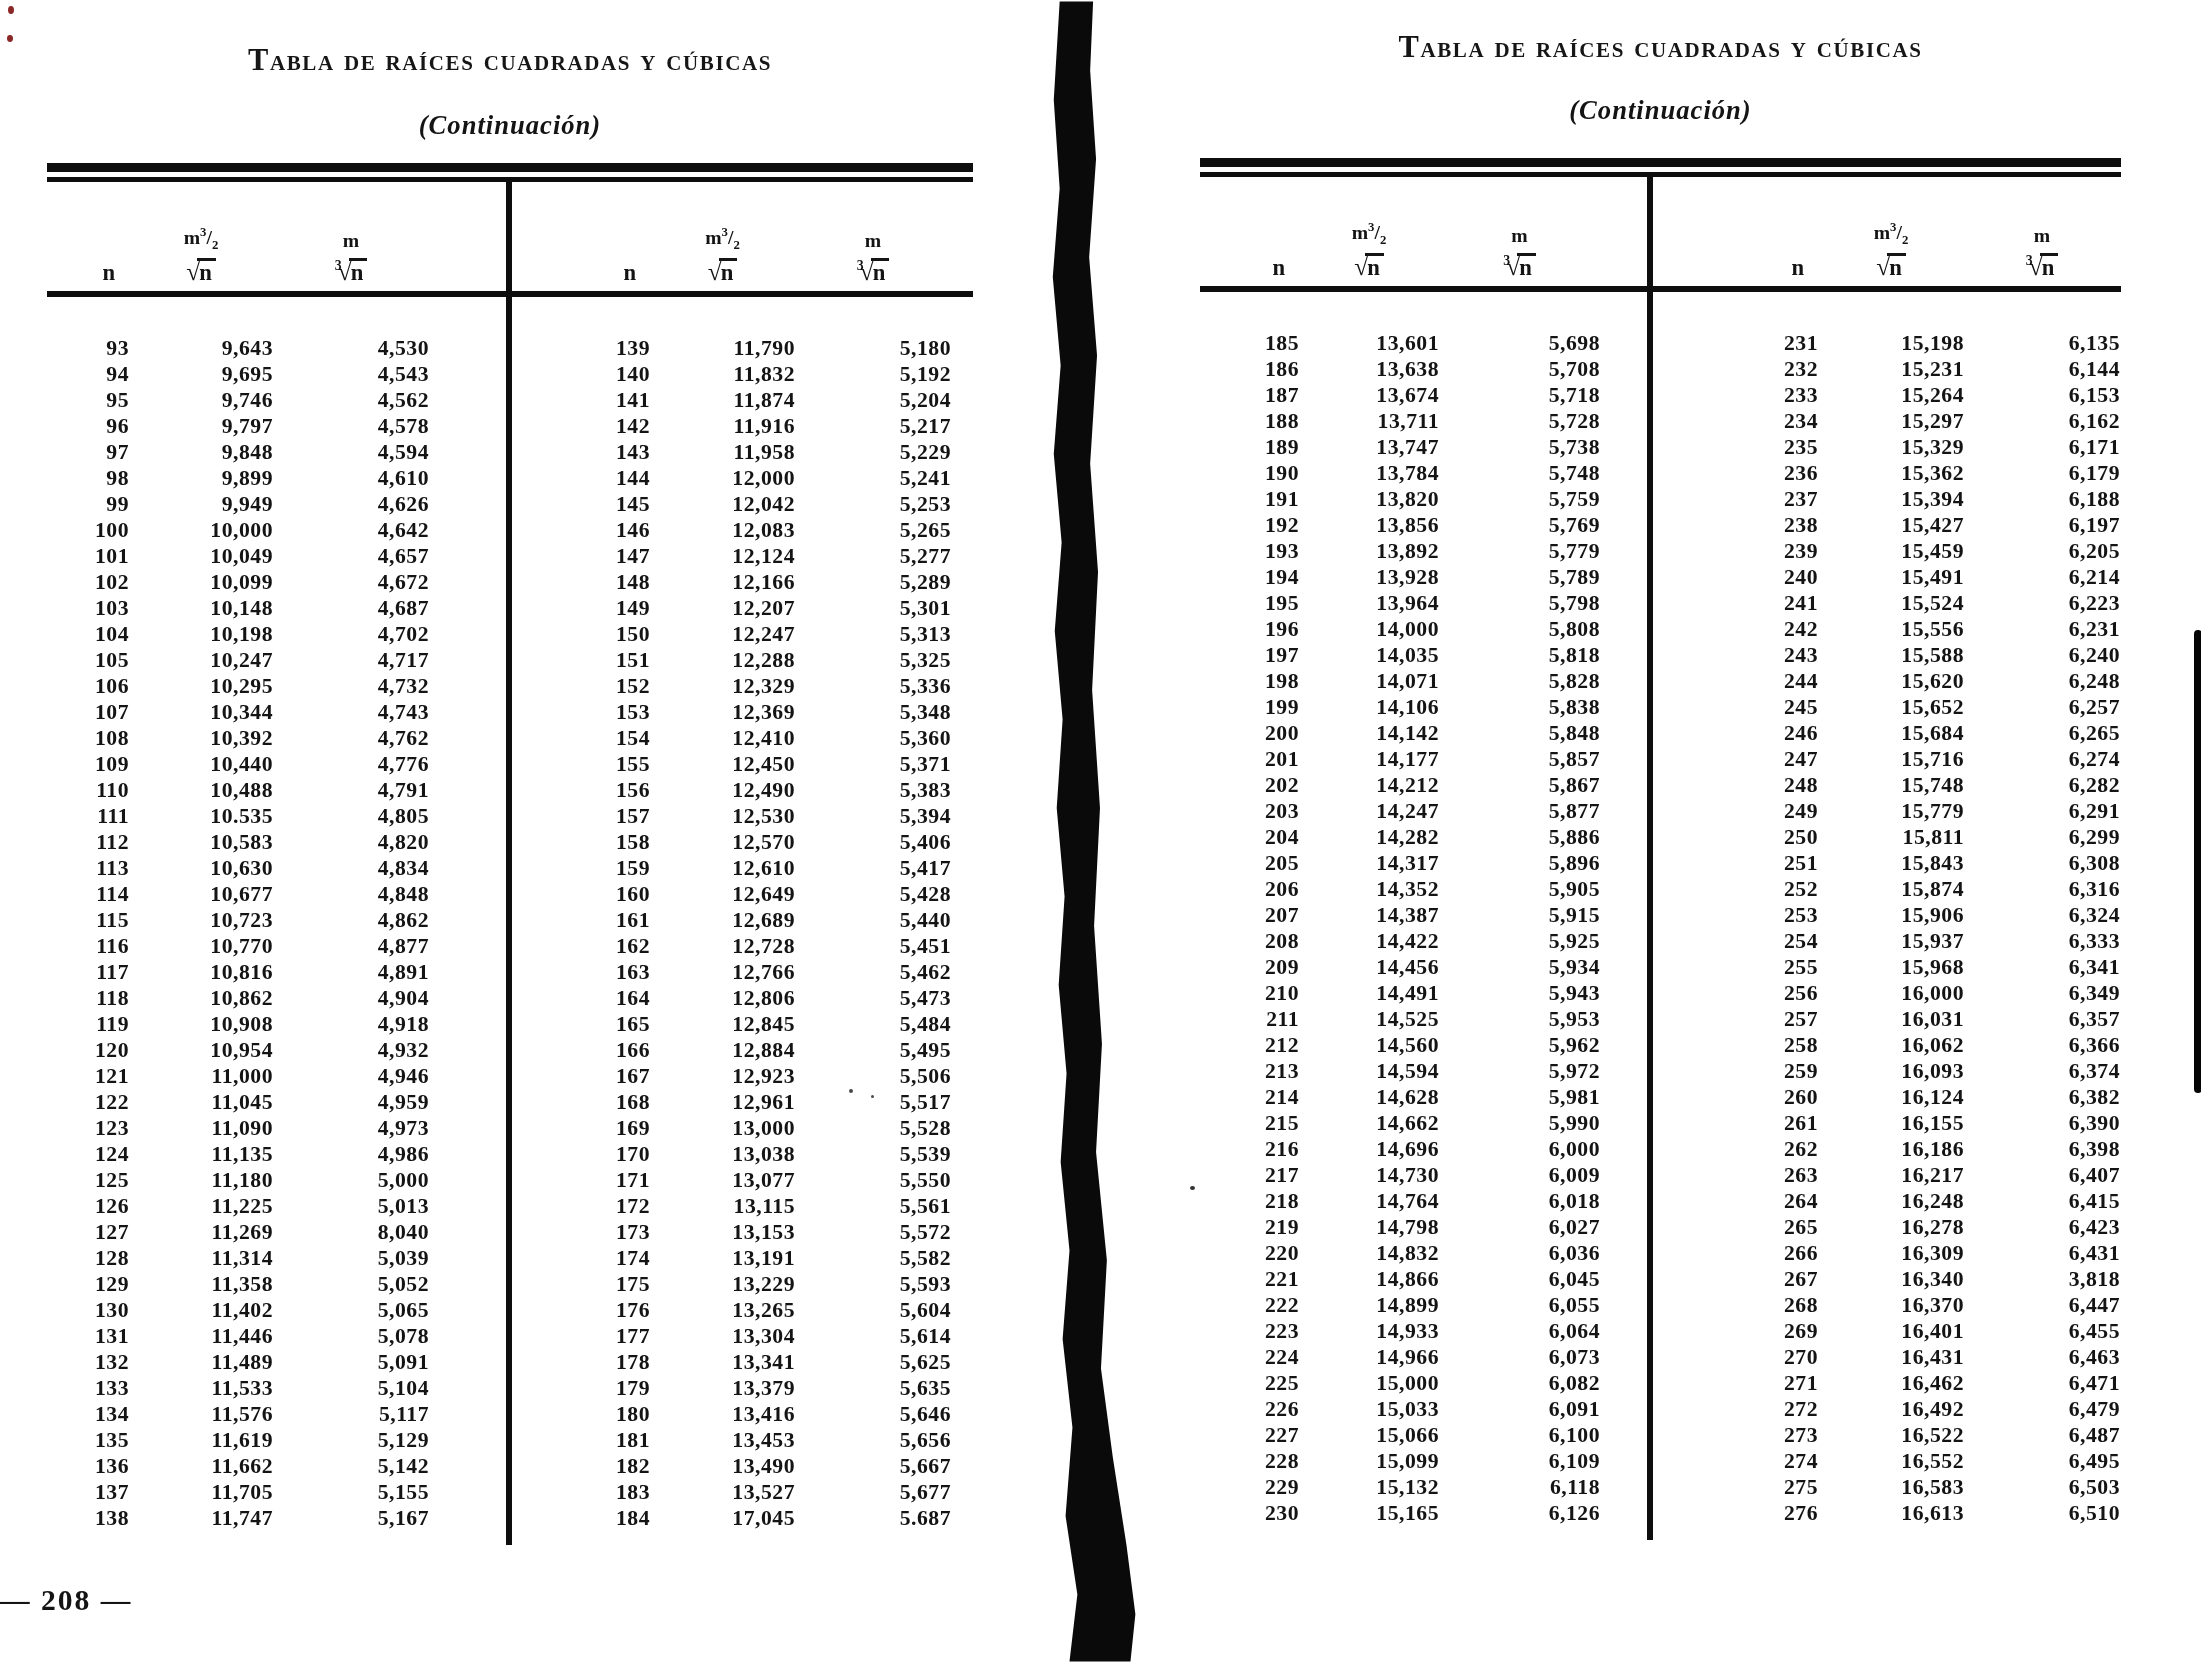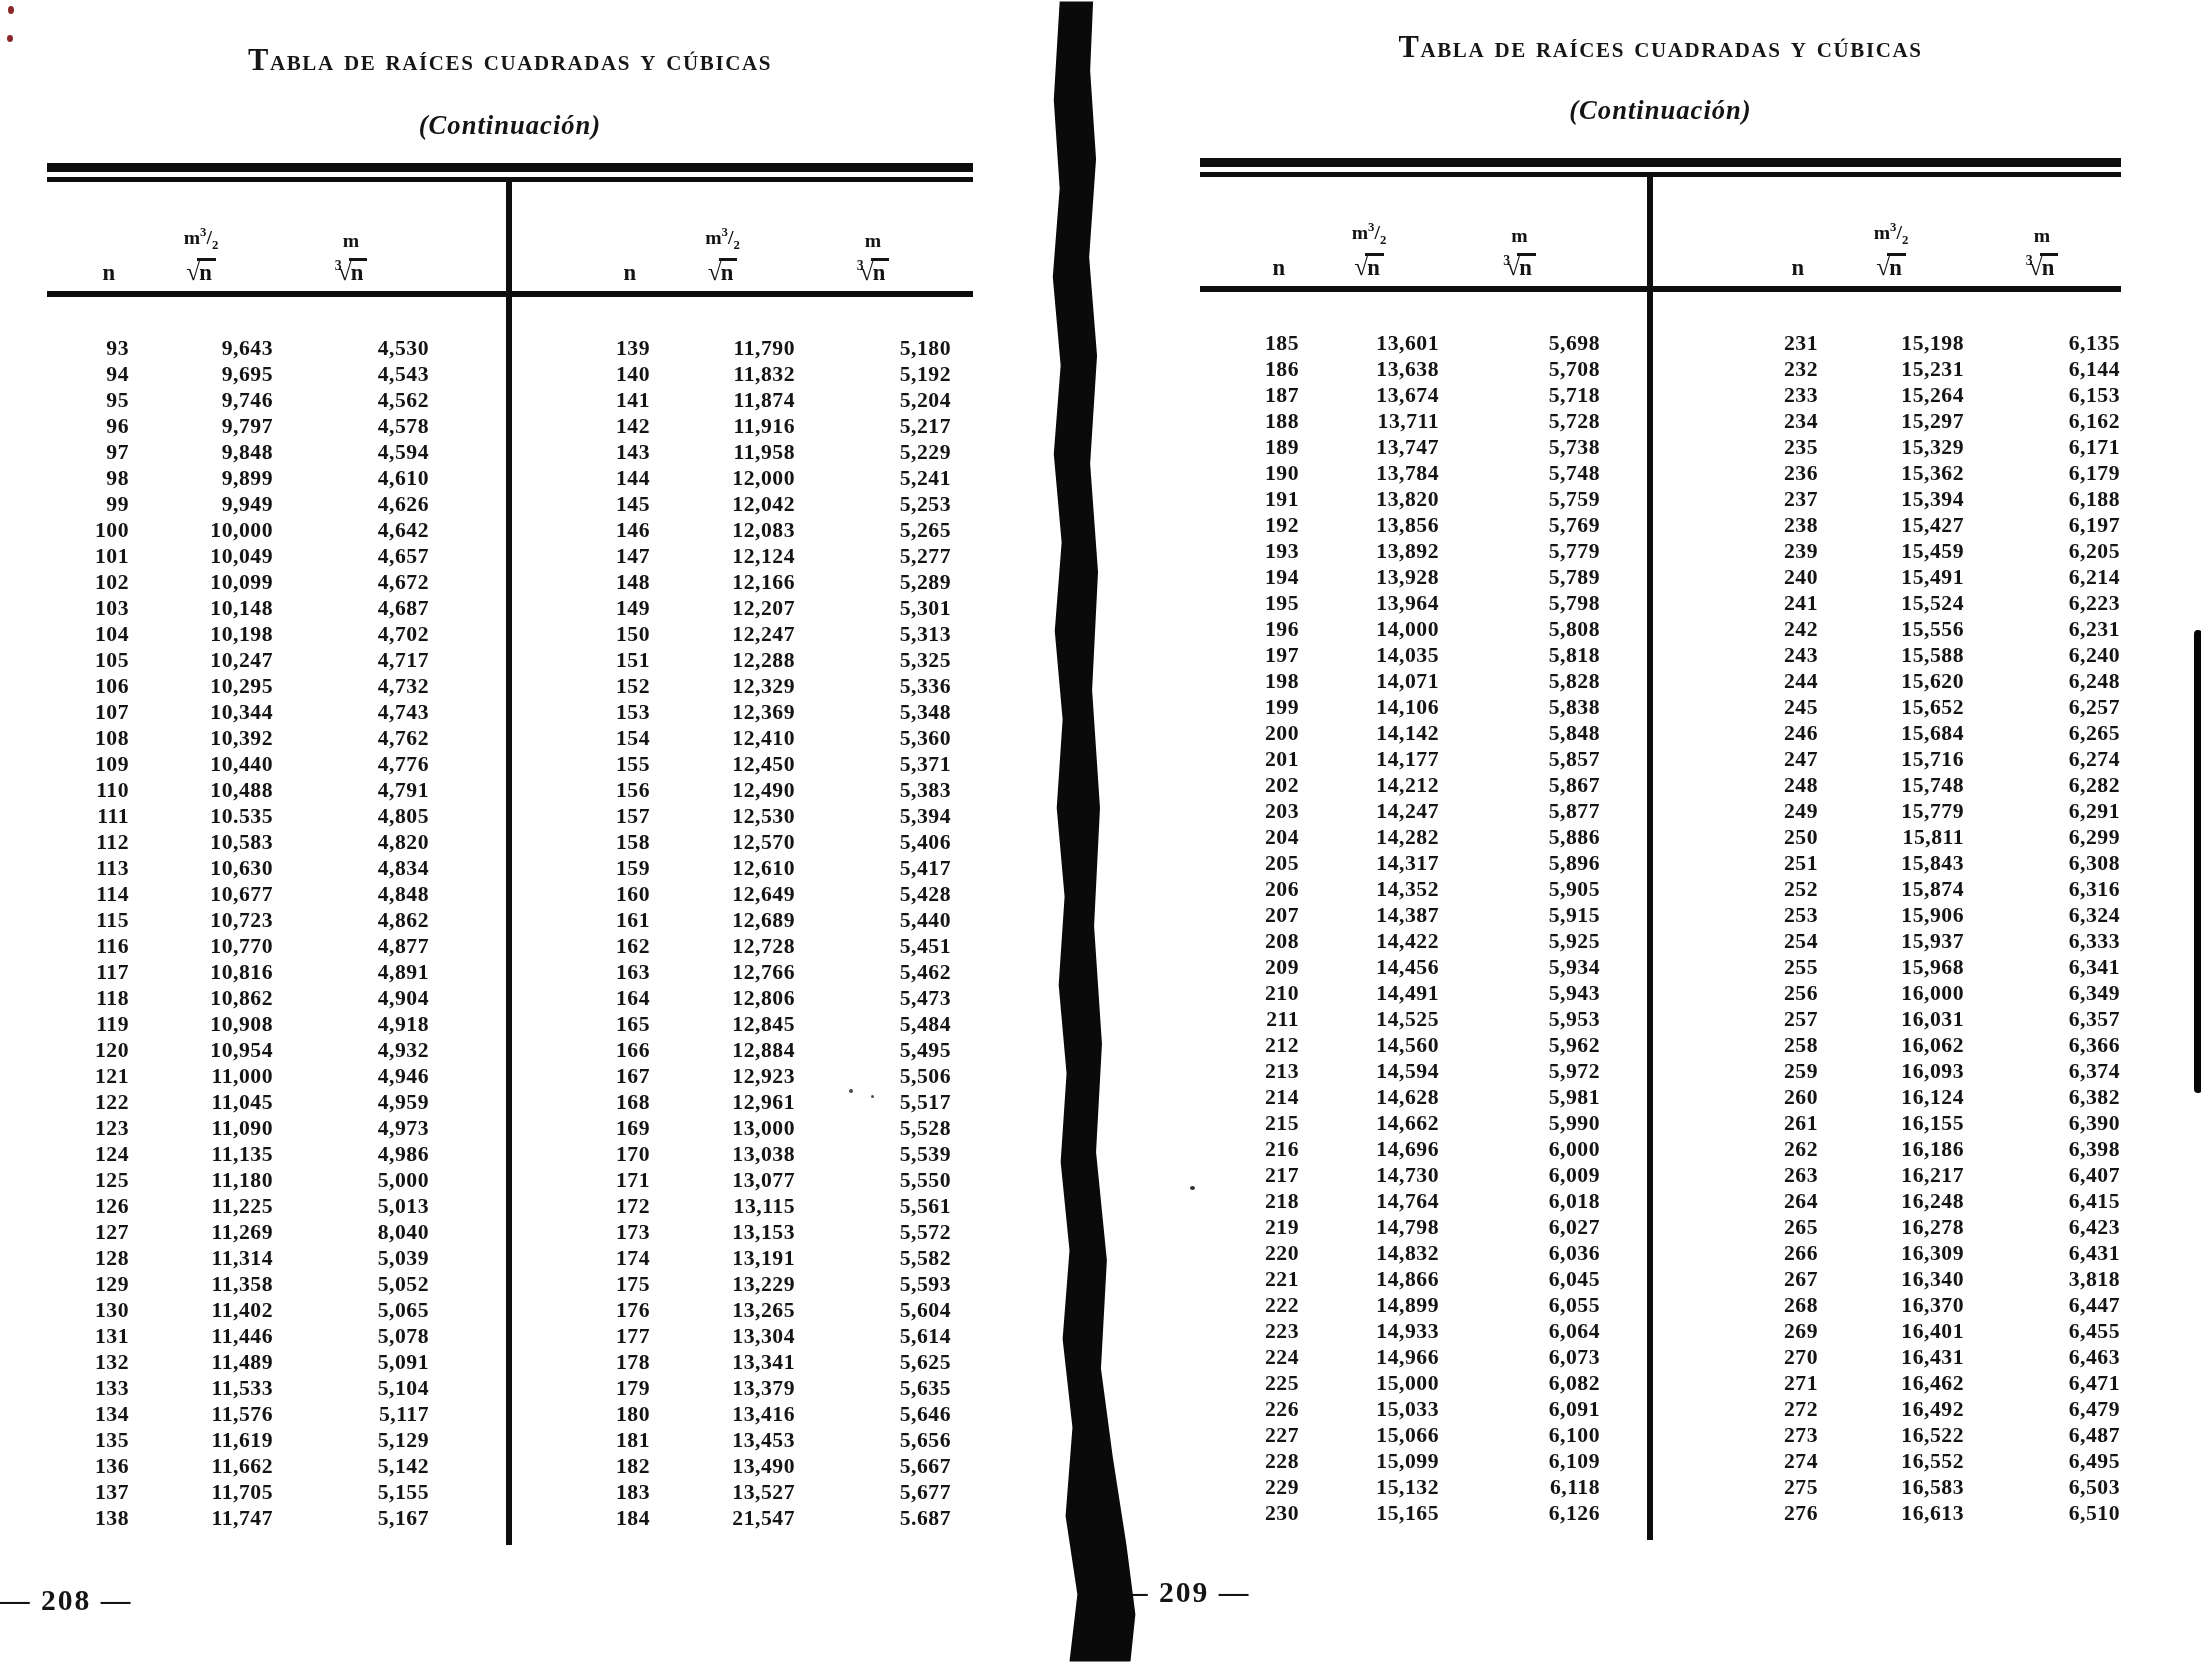--- a/index.html
+++ b/index.html
@@ -570,21 +570,21 @@
             <span class="cell c2">13,490</span>
             <span class="cell c3">5,667</span>
           </div>
             <div class="row">
             <span class="cell c1">183</span>
             <span class="cell c2">13,527</span>
             <span class="cell c3">5,677</span>
           </div>
             <div class="row">
             <span class="cell c1">184</span>
-            <span class="cell c2">21,547</span>
+            <span class="cell c2">17,045</span>
             <span class="cell c3">5.687</span>
           </div>
           </div>
       </div>
     </div>
 
     <div class="footer">— 208 —</div>
   </section>
 
   <section class="page" id="p209">
@@ -1088,21 +1088,20 @@
           </div>
             <div class="row">
             <span class="cell c1">276</span>
             <span class="cell c2">16,613</span>
             <span class="cell c3">6,510</span>
           </div>
           </div>
       </div>
     </div>
 
-    <div class="footer">— 209 —</div>
   </section>
 
   <svg class="gutter" width="118" height="1663" viewBox="0 0 120 1688" aria-hidden="true">
     <polygon fill="#0a0a0a" points="
       20,0 54,0 51,70 57,160 50,260 58,360 51,470 59,580 53,700 61,820 55,940
       63,1060 57,1170 68,1280 62,1390 74,1480 88,1570 97,1640 92,1688
       30,1688 38,1620 26,1540 33,1450 23,1360 30,1270 21,1180 27,1090 19,1000
       25,910 17,820 23,730 15,640 22,550 14,460 21,370 13,280 20,190 14,100"></polygon>
   </svg>
   <div class="edge-sliver"></div>

